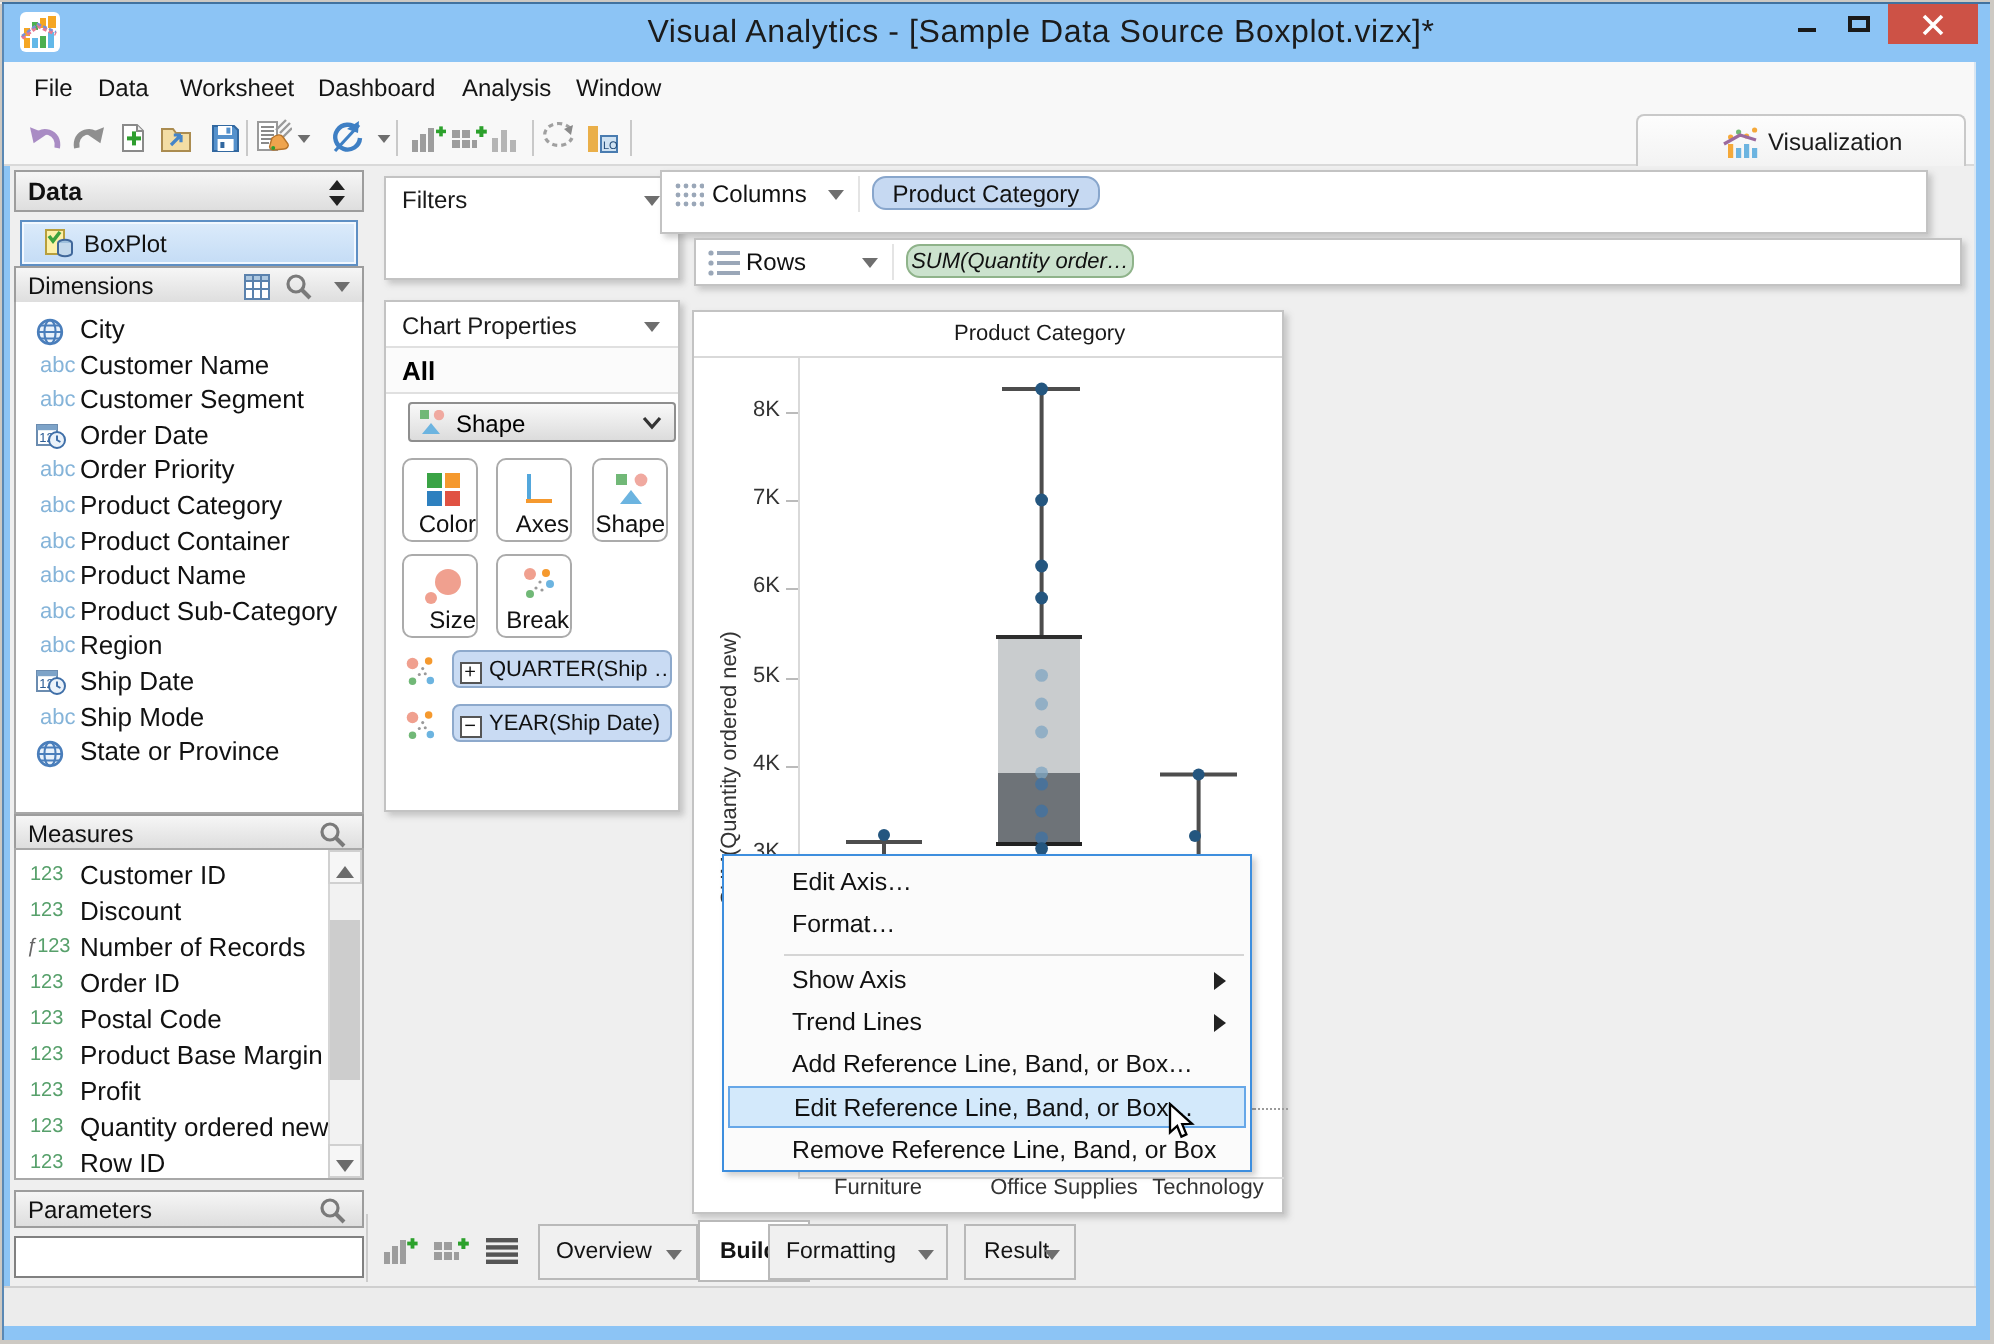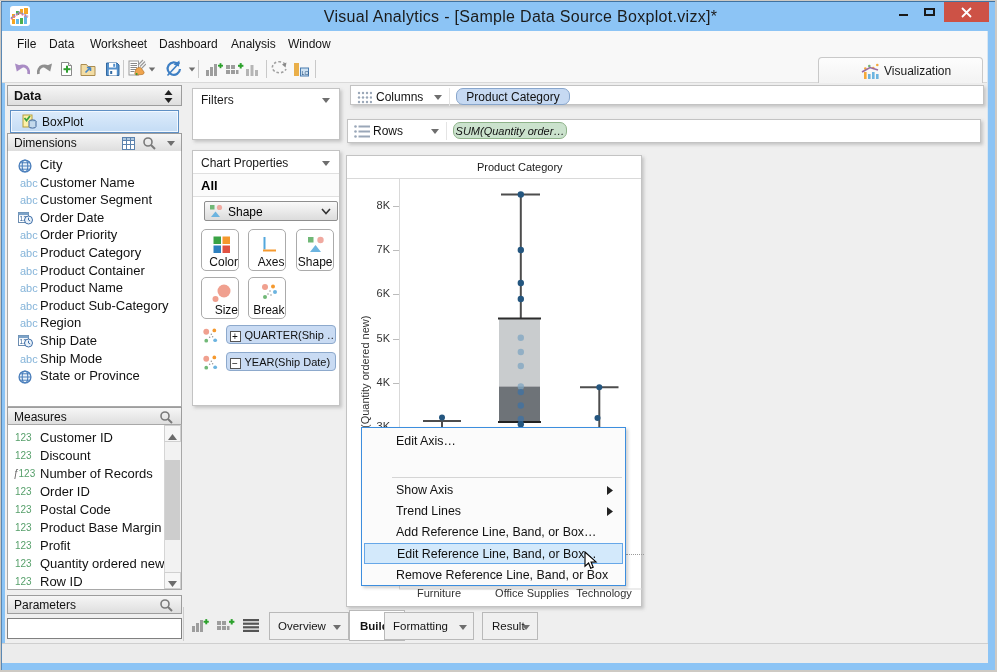--- a/index.html
+++ b/index.html
@@ -41,21 +41,21 @@
 #param-box { left:7px; top:618px; width:175px; height:21px; border:1px solid #808080; background:#fff; }
 .fitem { position:absolute; left:32px; width:148px; height:18px; line-height:18px; font-size:13px; color:#111; white-space:nowrap; }
 .fico { position:absolute; display:inline-block; text-align:center; }
 .abc { font-size:11px; color:#85b4d9; font-style:normal; letter-spacing:0; }
 .n123 { font-size:10px; color:#57a06b; }
 
 #filters-box { left:192px; top:88px; width:148px; height:52px; }
 #cprops-box { left:192px; top:150px; width:148px; height:256px; }
 .paneltitle { position:absolute; font-size:12px; color:#1a1a1a; }
 
-#shelf-cols { left:350px; top:85px; width:634px; height:20px;padding-left:16px; }
+#shelf-cols { left:330px; top:85px; width:634px; height:32px;padding-left:16px; }
 #shelf-rows { left:347px; top:119px; width:634px; height:24px; }
 .pill-blue { background:#c6d9f2; border:1px solid #88a6cc; border-radius:7px; font-size:12px; color:#111; white-space:nowrap; overflow:hidden; }
 .pill-green { background:#cbe2cd; border:1px solid #8fb38a; border-radius:7px; font-size:12px; color:#111; white-space:nowrap; overflow:hidden;font-style:italic; }
 
 #chart-panel { left:346px; top:155px; width:296px; height:452px; }
 #chart-hdr { left:347px; top:156px; width:294px; height:23px; border-bottom:1px solid #d9d9d9; background:#fff; }
 #plot-left-line { left:399px; top:179px; width:1px; height:410px; background:#d9d9d9; }
 .ytick { position:absolute; font-size:11px; color:#333; width:30px; text-align:right; }
 .ytickmark { position:absolute; width:6px; height:1px; background:#bbb; left:393px; }
 
@@ -563,20 +563,21 @@
     <span class="arrow-down" style="position:absolute;right:6px;top:12px"></span>
 </div>
 <div class="tab" id="tab-result" style="left:482px;width:56px">
   <span style="position:absolute;left:9px;top:7px">Result</span>
     <span class="arrow-down" style="position:absolute;right:7px;top:12px"></span>
 </div>
 <div class="abs" id="statusbar"></div>
 
 <div class="abs" id="ctxmenu">
   <div class="mi" style="top:3px">Edit Axis…</div>
+  <div class="mi" style="top:24px">Format…</div>
   <div style="position:absolute;left:30px;top:49px;width:230px;height:1px;background:#d5d5d5"></div>
   <div class="mi" style="top:73px">Trend Lines<svg style="position:absolute;right:10px;top:6px" width="6" height="9" viewBox="0 0 6 9">
         <path d="M0 0 L6 4.5 L0 9 Z" fill="#222"></path>
       </svg></div>
   <div class="mi" style="top:52px">Show Axis<svg style="position:absolute;right:10px;top:6px" width="6" height="9" viewBox="0 0 6 9">
         <path d="M0 0 L6 4.5 L0 9 Z" fill="#222"></path>
       </svg></div>
   <div class="mi" style="top:94px">Add Reference Line, Band, or Box…</div>
   <div class="mi" id="mi-hl" style="top:115px">Edit Reference Line, Band, or Box…</div>
   <div class="mi" style="top:137px">Remove Reference Line, Band, or Box</div>

